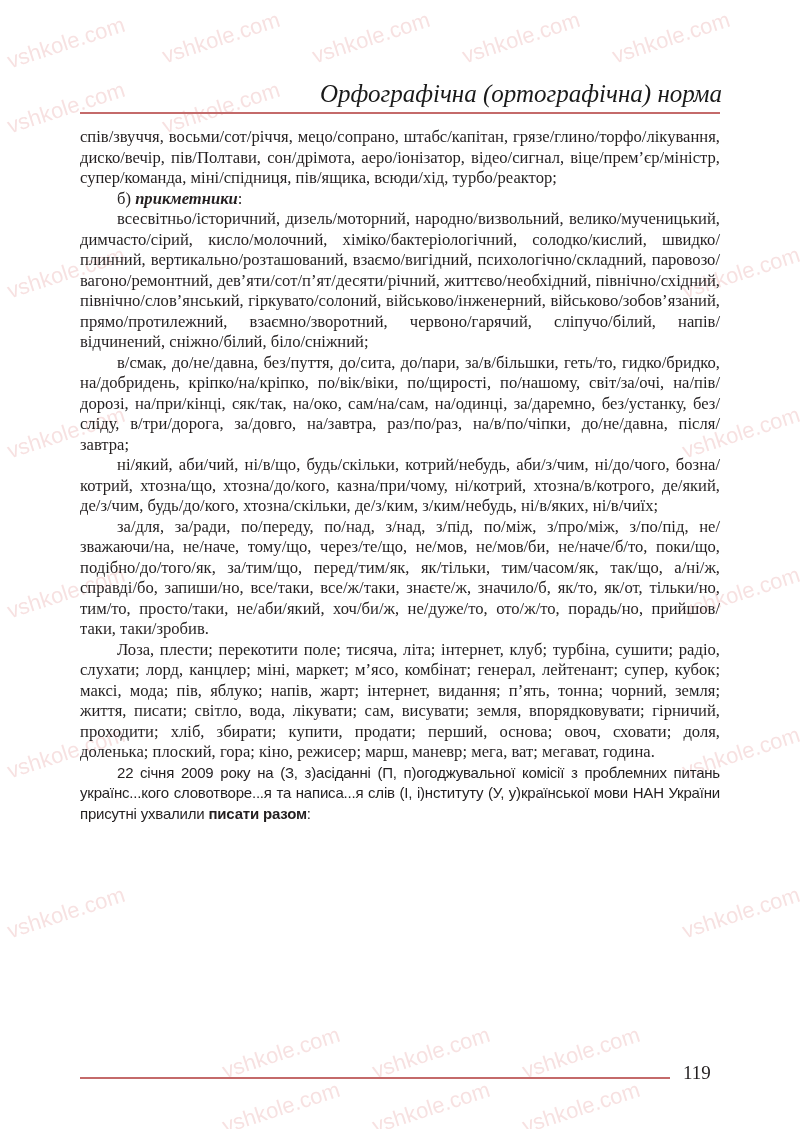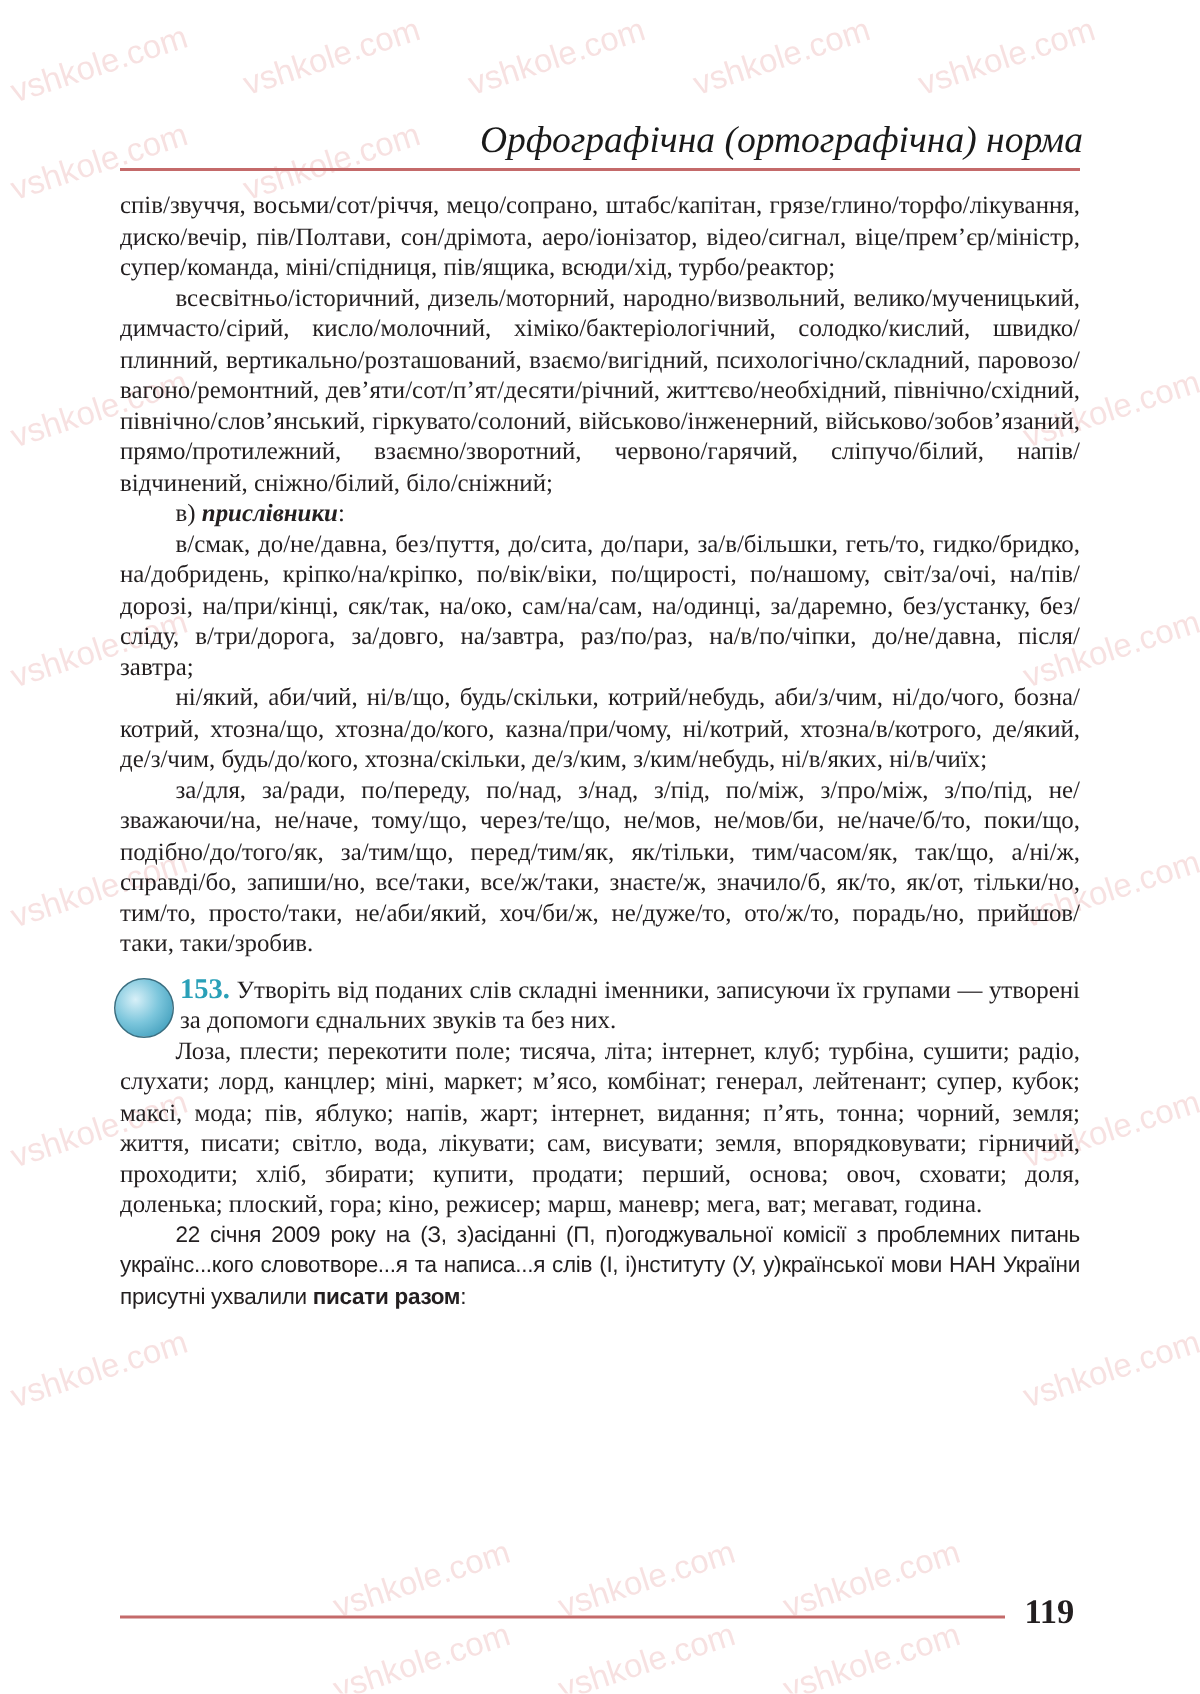--- a/index.html
+++ b/index.html
@@ -34,21 +34,21 @@
     border: 1px solid #3a6e80;
   }
   .ex-num { color: #2aa0b8; font-weight: bold; font-size: 19px; }
   .ex-task { font-weight: normal; }
   .ex-body { margin-top: 2px; }
   .sans-text { font-family: "Liberation Sans", sans-serif; font-size: 15px; letter-spacing: -0.2px; }
   .footer-rule {
     position: absolute; left: 80px; width: 590px; top: 1077px; height: 2px; background: #c46a6a; z-index: 1;
   }
   .page-num {
-    position: absolute; left: 683px; top: 1062px; font-size: 23px; font-weight: bold; z-index: 1;
+    position: absolute; left: 683px; top: 1062px; font-size: 19px; font-weight: normal; z-index: 1;
   }
 </style>
 </head>
 <body>
 
 <div class="watermarks">
   <span class="wm" style="left:5px;top:30px">vshkole.com</span>
   <span class="wm" style="left:160px;top:25px">vshkole.com</span>
   <span class="wm" style="left:310px;top:25px">vshkole.com</span>
   <span class="wm" style="left:460px;top:25px">vshkole.com</span>
@@ -72,32 +72,28 @@
   <span class="wm" style="left:370px;top:1095px">vshkole.com</span>
   <span class="wm" style="left:520px;top:1095px">vshkole.com</span>
 </div>
 
 <div class="header-title">Орфографічна (ортографічна) норма</div>
 <div class="header-rule"></div>
 
 <div class="content">
   <p>спів/звуччя, восьми/сот/річчя, мецо/сопрано, штабс/капітан, грязе/глино/торфо/лікування, диско/вечір, пів/Полтави, сон/дрімота, аеро/іонізатор, відео/сигнал, віце/прем’єр/міністр, супер/команда, міні/спідниця, пів/ящика, всюди/хід, турбо/реактор;</p>
 
+  <p class="sub-head"><span>б)</span> <b>прикметники</b><span>:</span></p>
   <p class="indent">всесвітньо/історичний, дизель/моторний, народно/визвольний, велико/мученицький, димчасто/сірий, кисло/молочний, хіміко/бактеріологічний, солодко/кислий, швидко/плинний, вертикально/розташований, взаємо/вигідний, психологічно/складний, паровозо/вагоно/ремонтний, дев’яти/сот/п’ят/десяти/річний, життєво/необхідний, північно/східний, північно/слов’янський, гіркувато/солоний, військово/інженерний, військово/зобов’язаний, прямо/протилежний, взаємно/зворотний, червоно/гарячий, сліпучо/білий, напів/відчинений, сніжно/білий, біло/сніжний;</p>
 
-  <p class="sub-head"><span>в)</span> <b>прислівники</b><span>:</span></p>
   <p class="indent">в/смак, до/не/давна, без/пуття, до/сита, до/пари, за/в/більшки, геть/то, гидко/бридко, на/добридень, кріпко/на/кріпко, по/вік/віки, по/щирості, по/нашому, світ/за/очі, на/пів/дорозі, на/при/кінці, сяк/так, на/око, сам/на/сам, на/одинці, за/даремно, без/устанку, без/сліду, в/три/дорога, за/довго, на/завтра, раз/по/раз, на/в/по/чіпки, до/не/давна, після/завтра;</p>
 
   <p class="indent">ні/який, аби/чий, ні/в/що, будь/скільки, котрий/небудь, аби/з/чим, ні/до/чого, бозна/котрий, хтозна/що, хтозна/до/кого, казна/при/чому, ні/котрий, хтозна/в/котрого, де/який, де/з/чим, будь/до/кого, хтозна/скільки, де/з/ким, з/ким/небудь, ні/в/яких, ні/в/чиїх;</p>
 
   <p class="indent">за/для, за/ради, по/переду, по/над, з/над, з/під, по/між, з/про/між, з/по/під, не/зважаючи/на, не/наче, тому/що, через/те/що, не/мов, не/мов/би, не/наче/б/то, поки/що, подібно/до/того/як, за/тим/що, перед/тим/як, як/тільки, тим/часом/як, так/що, а/ні/ж, справді/бо, запиши/но, все/таки, все/ж/таки, знаєте/ж, значило/б, як/то, як/от, тільки/но, тим/то, просто/таки, не/аби/який, хоч/би/ж, не/дуже/то, ото/ж/то, порадь/но, прийшов/таки, таки/зробив.</p>
 
-  <div class="exercise">
-    <span class="ex-icon"></span>
-    <p class="ex-task"><span class="ex-num">153.</span> <span>Утворіть від поданих слів складні іменники, записуючи їх групами — утворені за допомоги єднальних звуків та без них.</span></p>
-  </div>
   <p class="indent ex-body">Лоза, плести; перекотити поле; тисяча, літа; інтернет, клуб; турбіна, сушити; радіо, слухати; лорд, канцлер; міні, маркет; м’ясо, комбінат; генерал, лейтенант; супер, кубок; максі, мода; пів, яблуко; напів, жарт; інтернет, видання; п’ять, тонна; чорний, земля; життя, писати; світло, вода, лікувати; сам, висувати; земля, впорядковувати; гірничий, проходити; хліб, збирати; купити, продати; перший, основа; овоч, сховати; доля, доленька; плоский, гора; кіно, режисер; марш, маневр; мега, ват; мегават, година.</p>
 
   <p class="indent ex-body sans-text"><span>22 січня 2009 року на (З, з)асіданні (П, п)огоджувальної комісії з проблемних питань українс...кого словотворе...я та написа...я слів (І, і)нституту (У, у)країнської мови НАН України присутні ухвалили </span><b>писати разом</b><span>:</span></p>
 </div>
 
 <div class="footer-rule"></div>
 <div class="page-num">119</div>
 
 </body></html>

